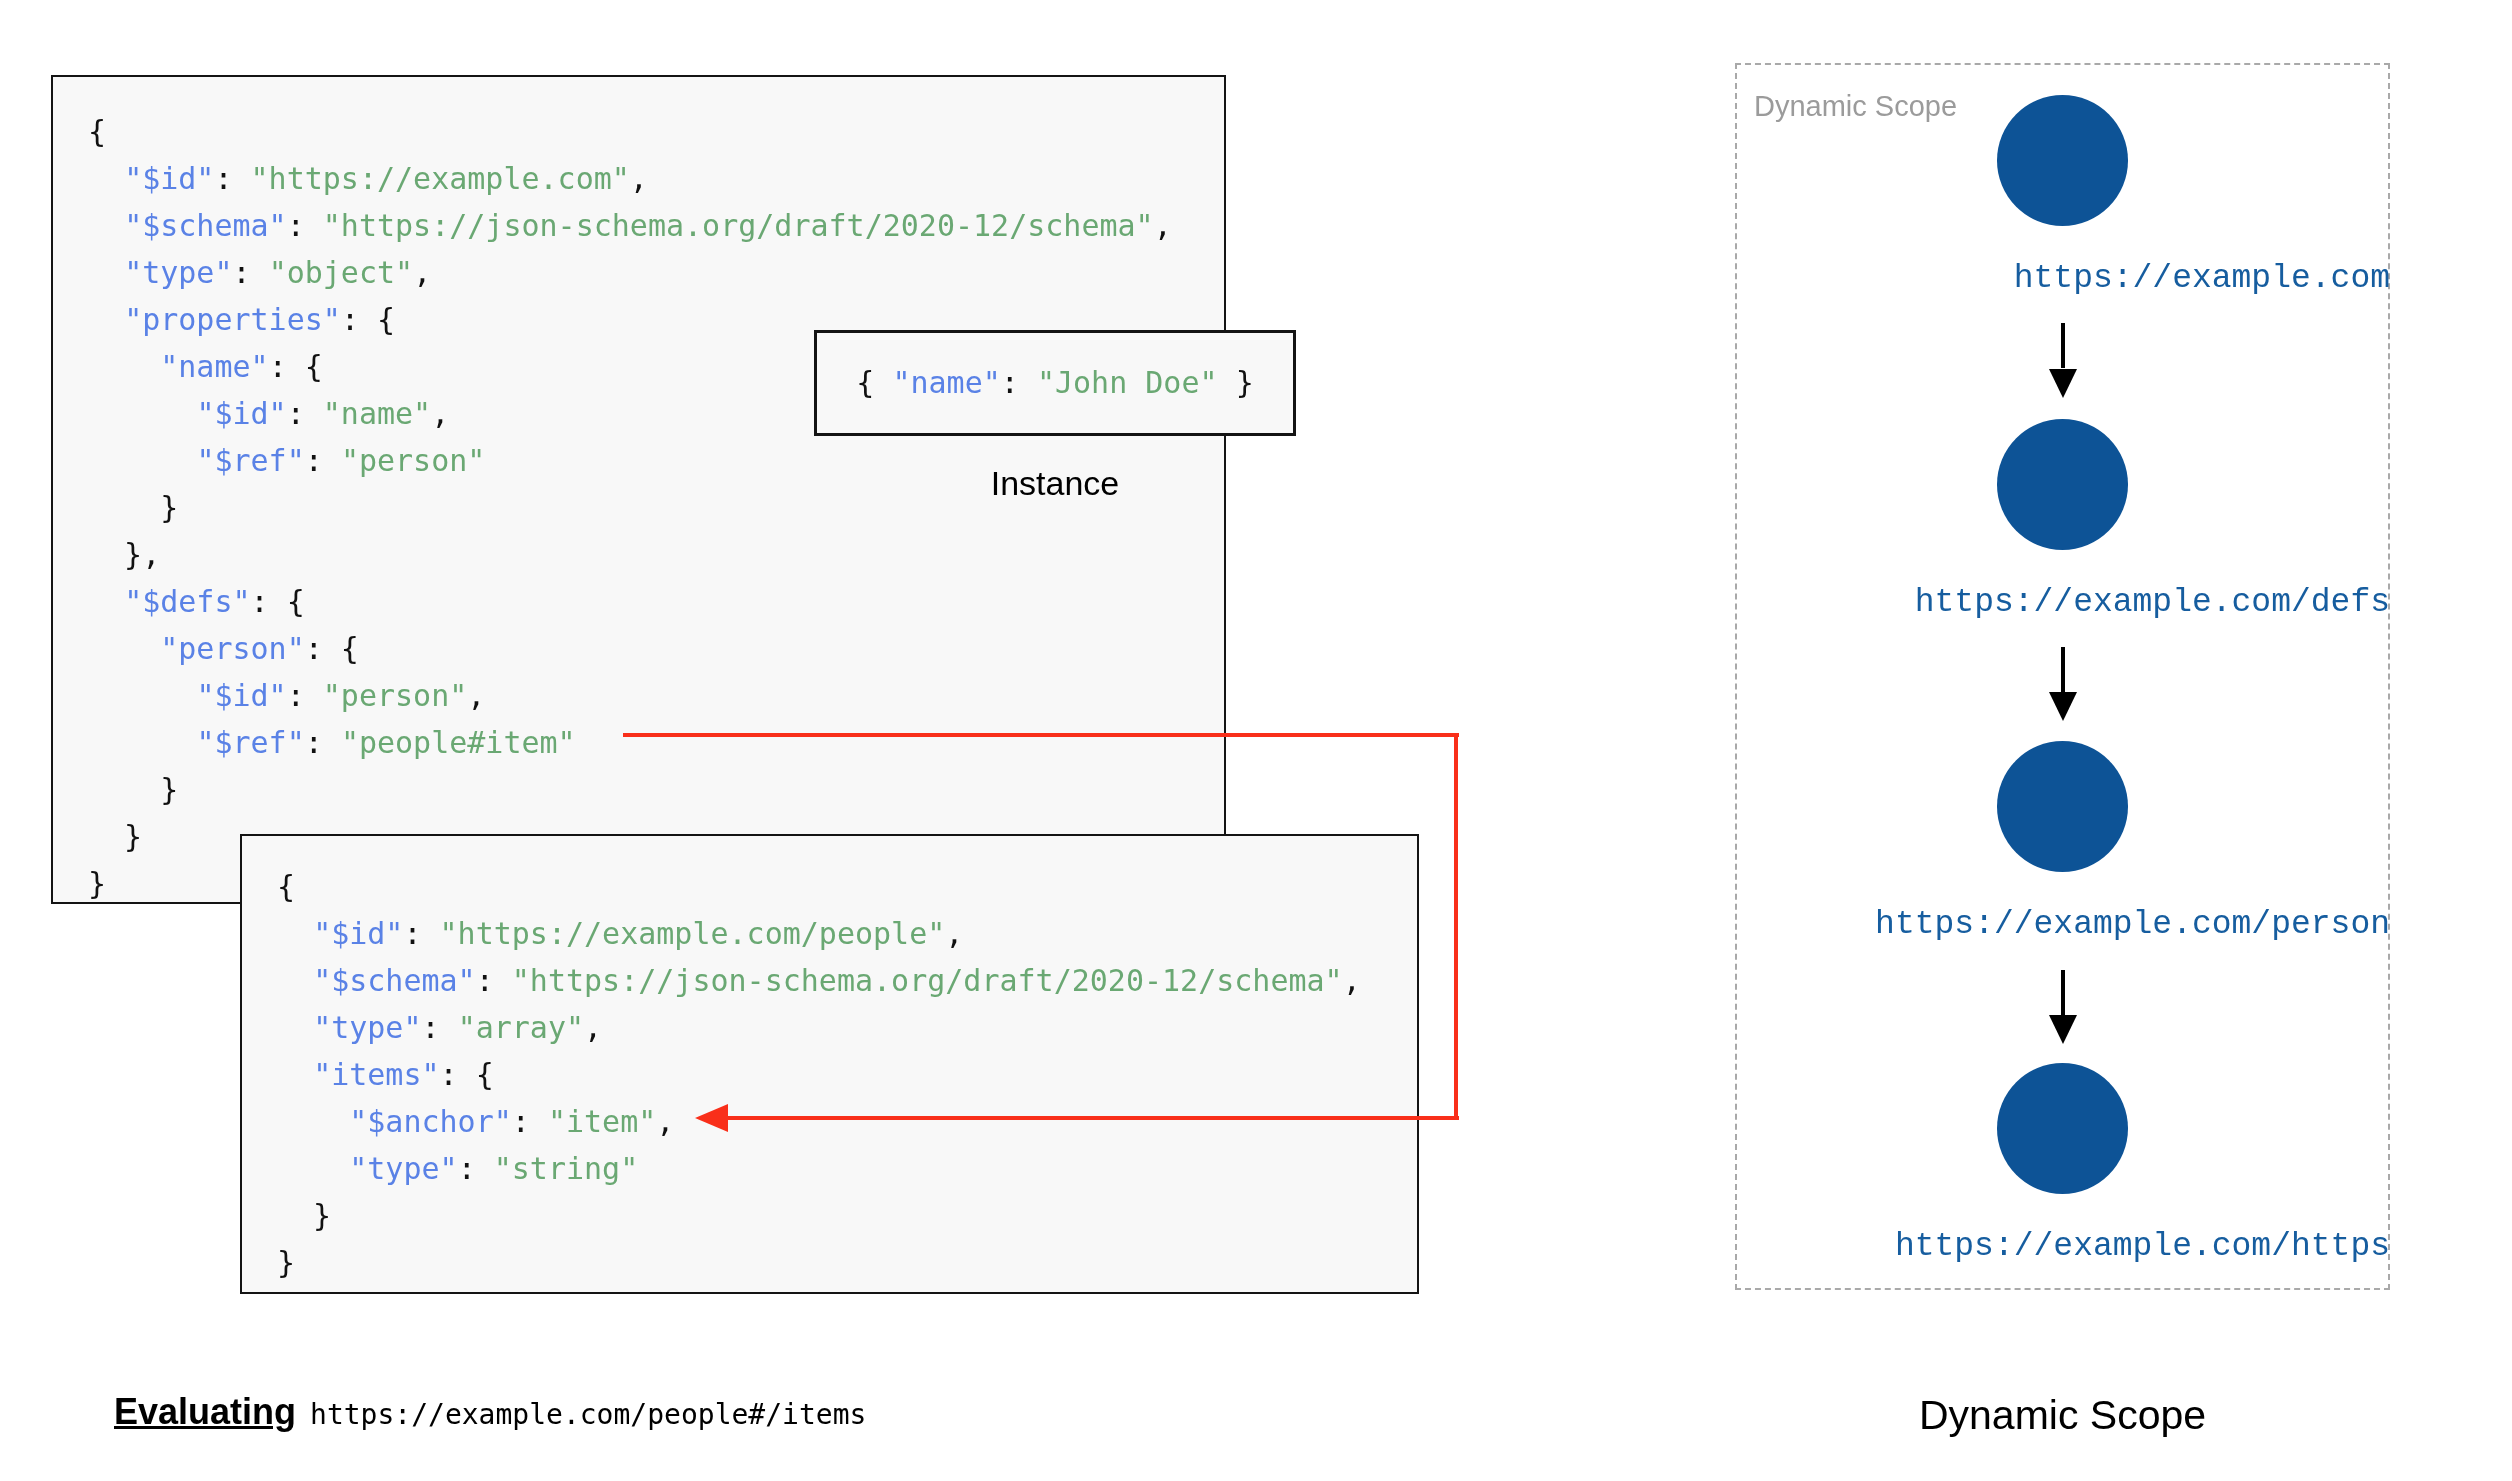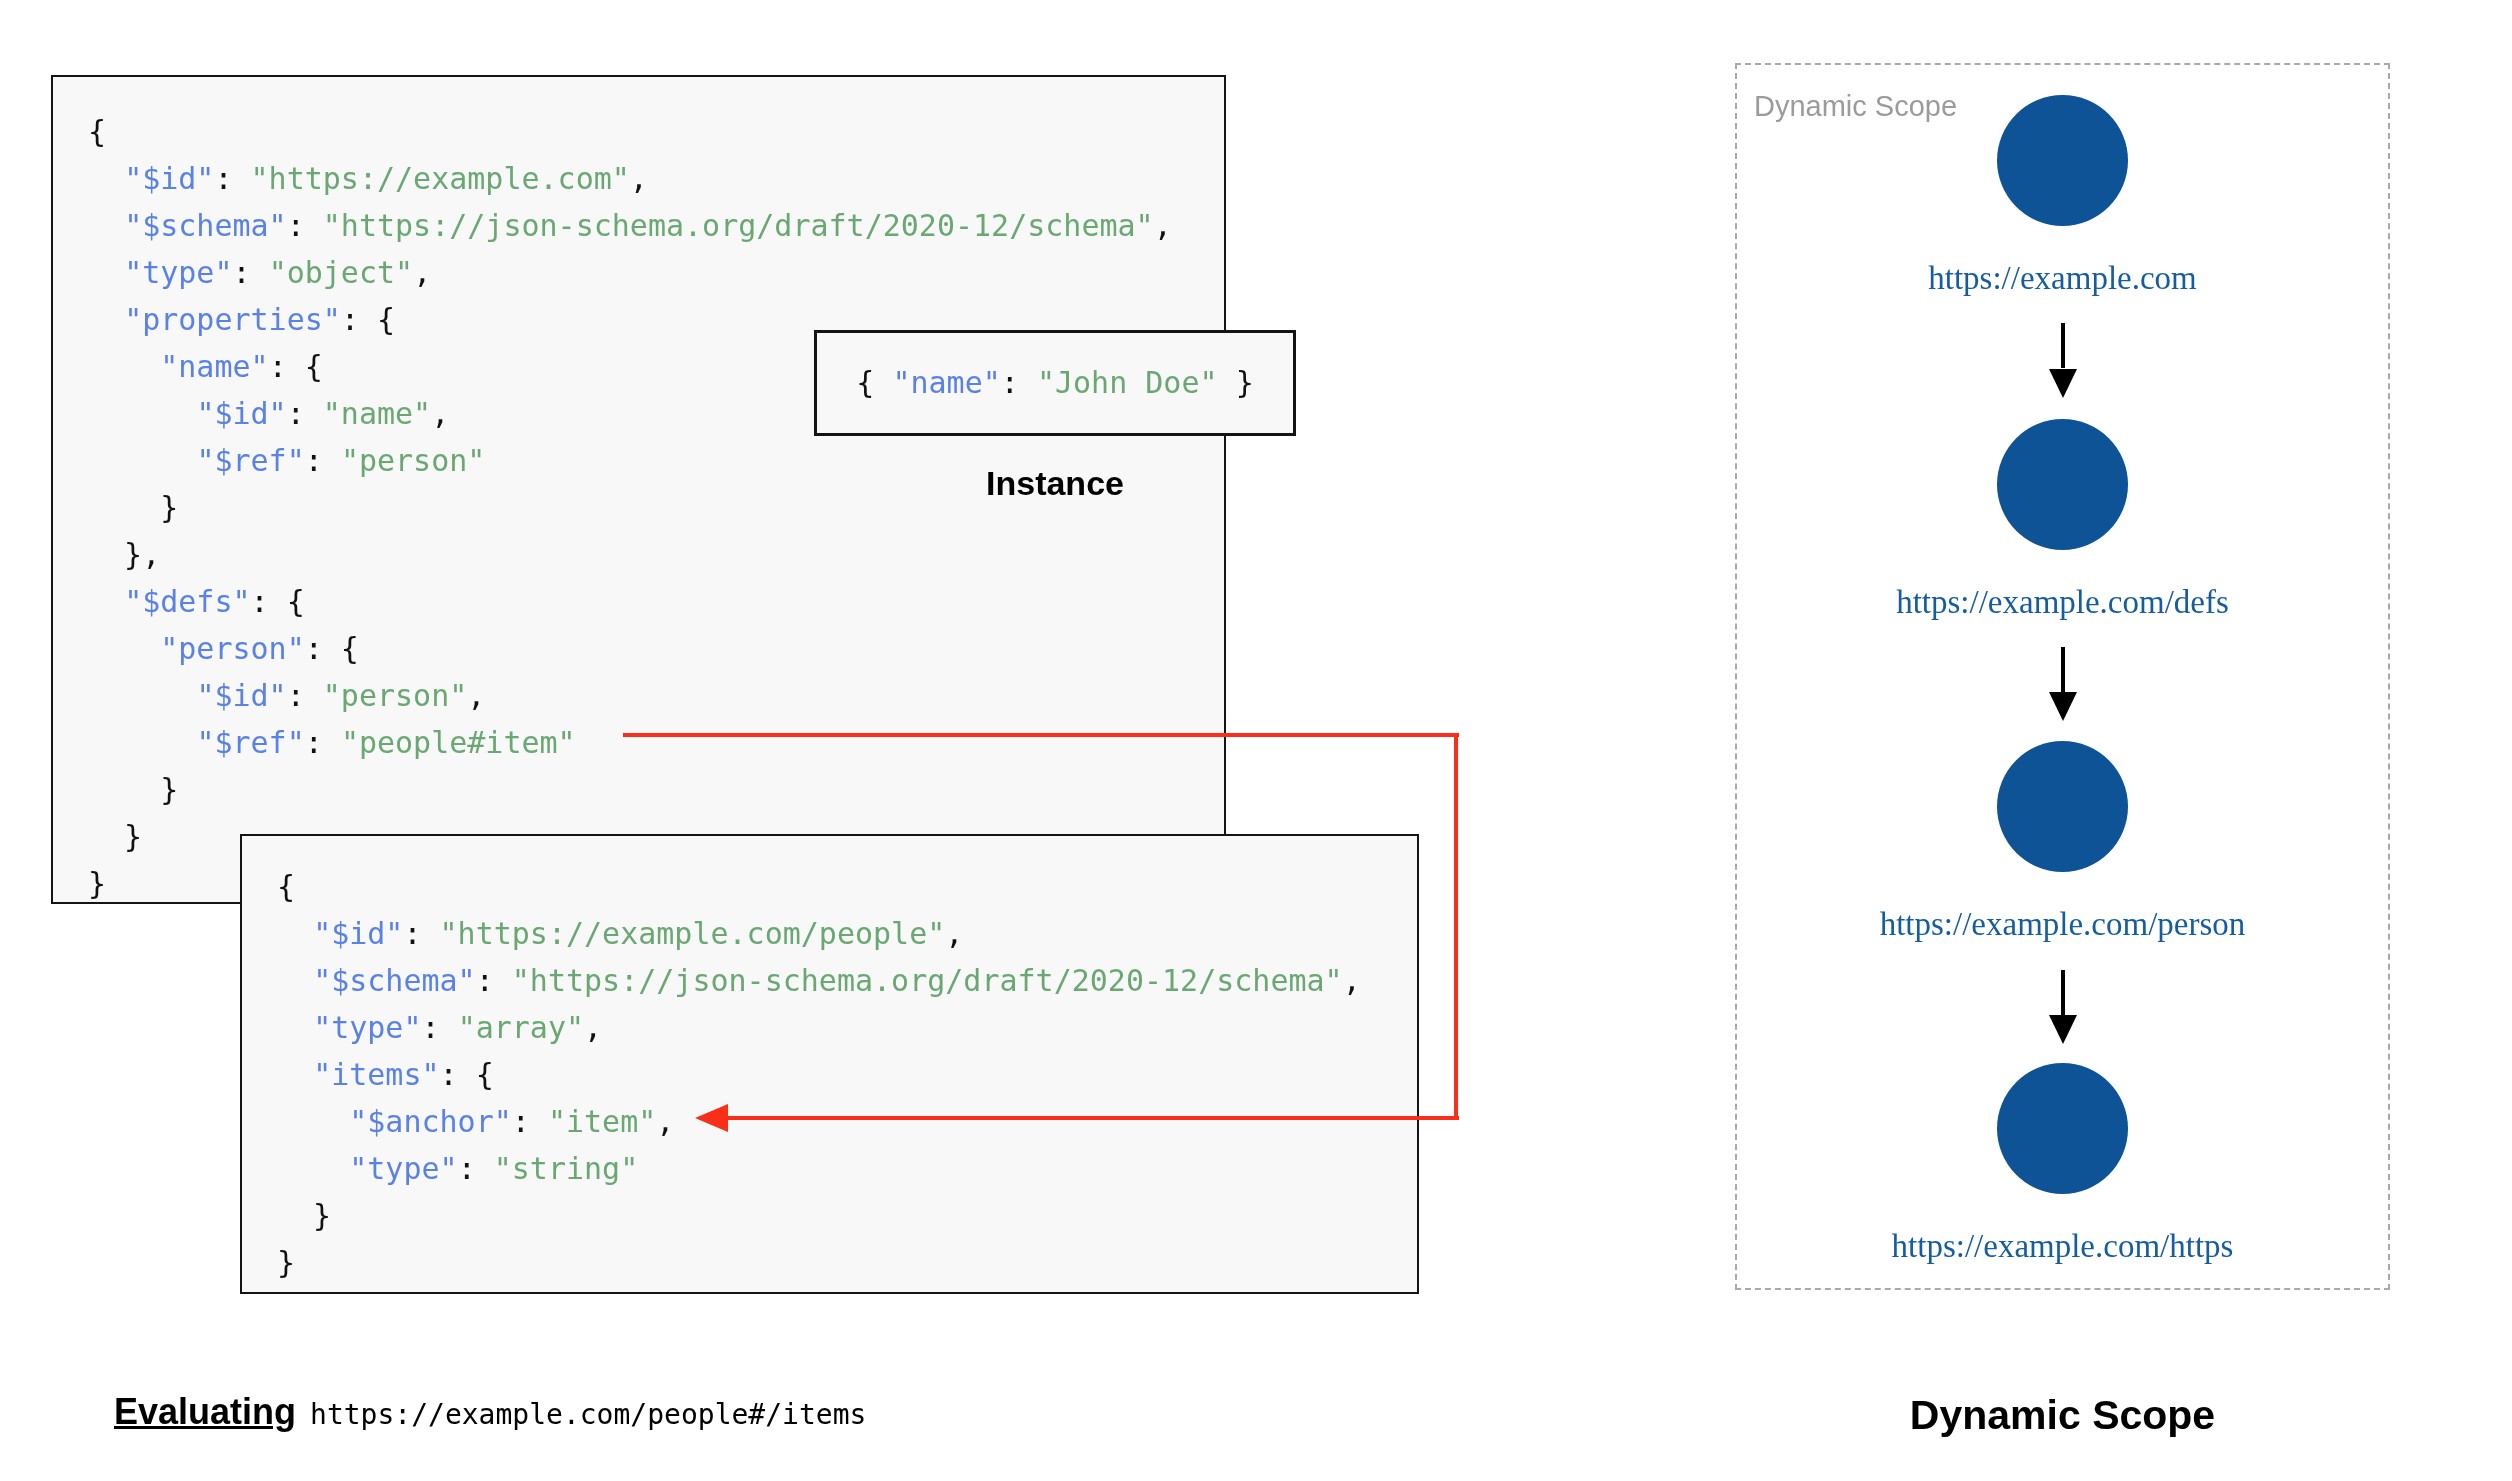--- a/index.html
+++ b/index.html
@@ -15,36 +15,36 @@
   .code .cl{white-space:pre;height:47px;line-height:47px;}
   .k{color:var(--key);}
   .s{color:var(--str);}
   .instance-box{
     position:absolute;left:814px;top:330px;width:482px;height:106px;
     background:var(--box-bg);border:3.2px solid var(--border);box-sizing:border-box;
     display:flex;align-items:center;justify-content:center;
   }
   .instance-box .code{position:static;}
   .instance-box .cl{height:auto;line-height:1;}
-  .caption{position:absolute;font-weight:bold;color:#000;}
+  .caption{position:absolute;font-weight:normal;color:#000;}
   .instance-caption{left:814px;top:464px;width:482px;text-align:center;font-size:34px;}
   .scope-box{
     position:absolute;left:1735px;top:63px;width:655px;height:1227px;
     border:2.7px dashed var(--scope-border);box-sizing:border-box;background:#ffffff;
   }
   .scope-box-label{
     position:absolute;left:1754px;top:90px;font-size:29px;color:var(--scope-label);
   }
   .node{
     position:absolute;left:1997px;width:131px;height:131px;border-radius:50%;
     background:var(--node-fill);
   }
   .node-label{
-    position:absolute;left:1735px;width:655px;text-align:center;
-    font-family:Liberation Serif, serif;font-size:33px;line-height:41px;
+    position:absolute;left:1735px;width:655px;text-align:right;
+    font-family:Liberation Mono, monospace;font-size:33px;line-height:41px;
     color:var(--node-label);
   }
   .varrow-shaft{position:absolute;left:2061px;width:4.3px;height:45px;background:#000;}
   .varrow-head{
     position:absolute;left:2049px;width:0;height:0;
     border-left:14px solid transparent;border-right:14px solid transparent;
     border-top:29px solid #000;
   }
   .ref-seg{position:absolute;background:var(--ref);}
   .ref-head{

